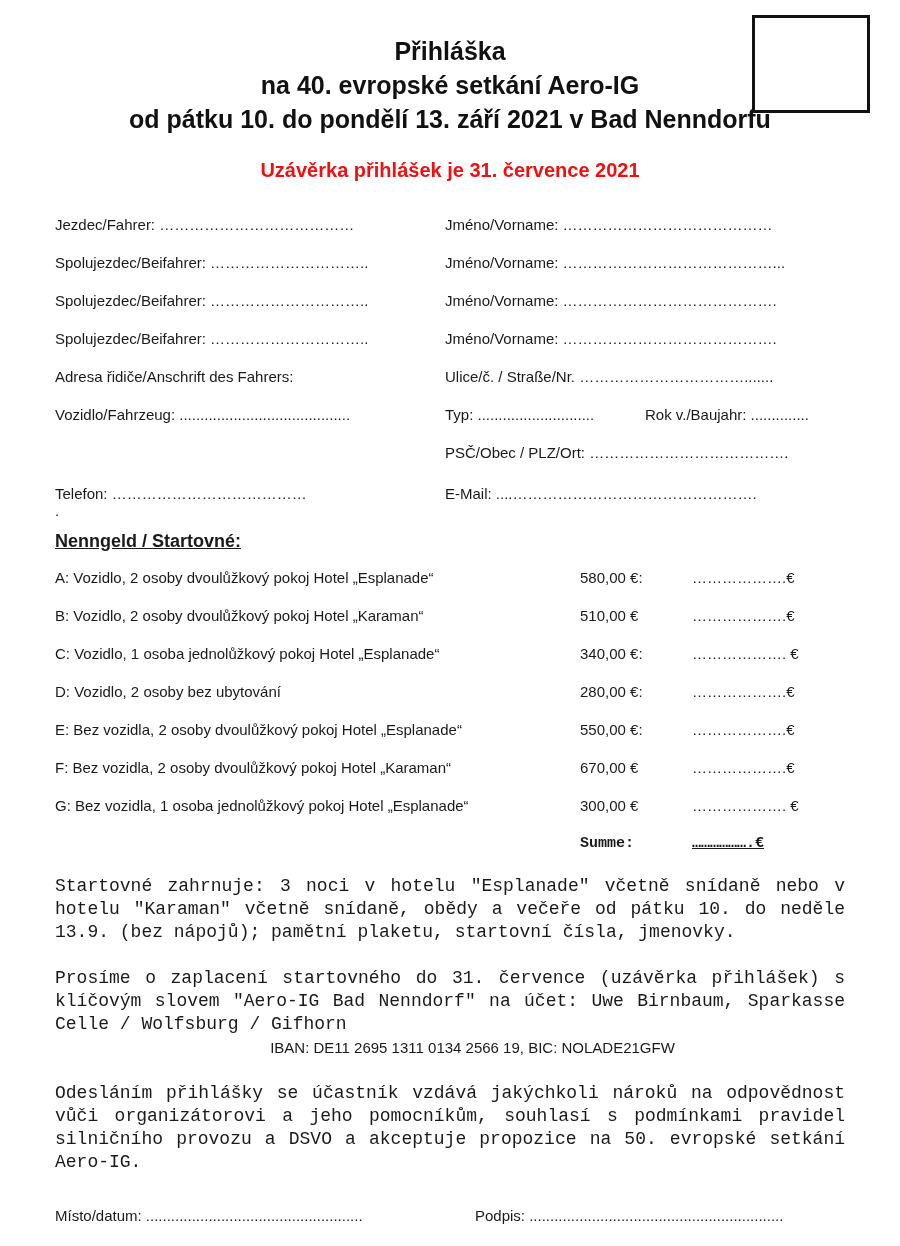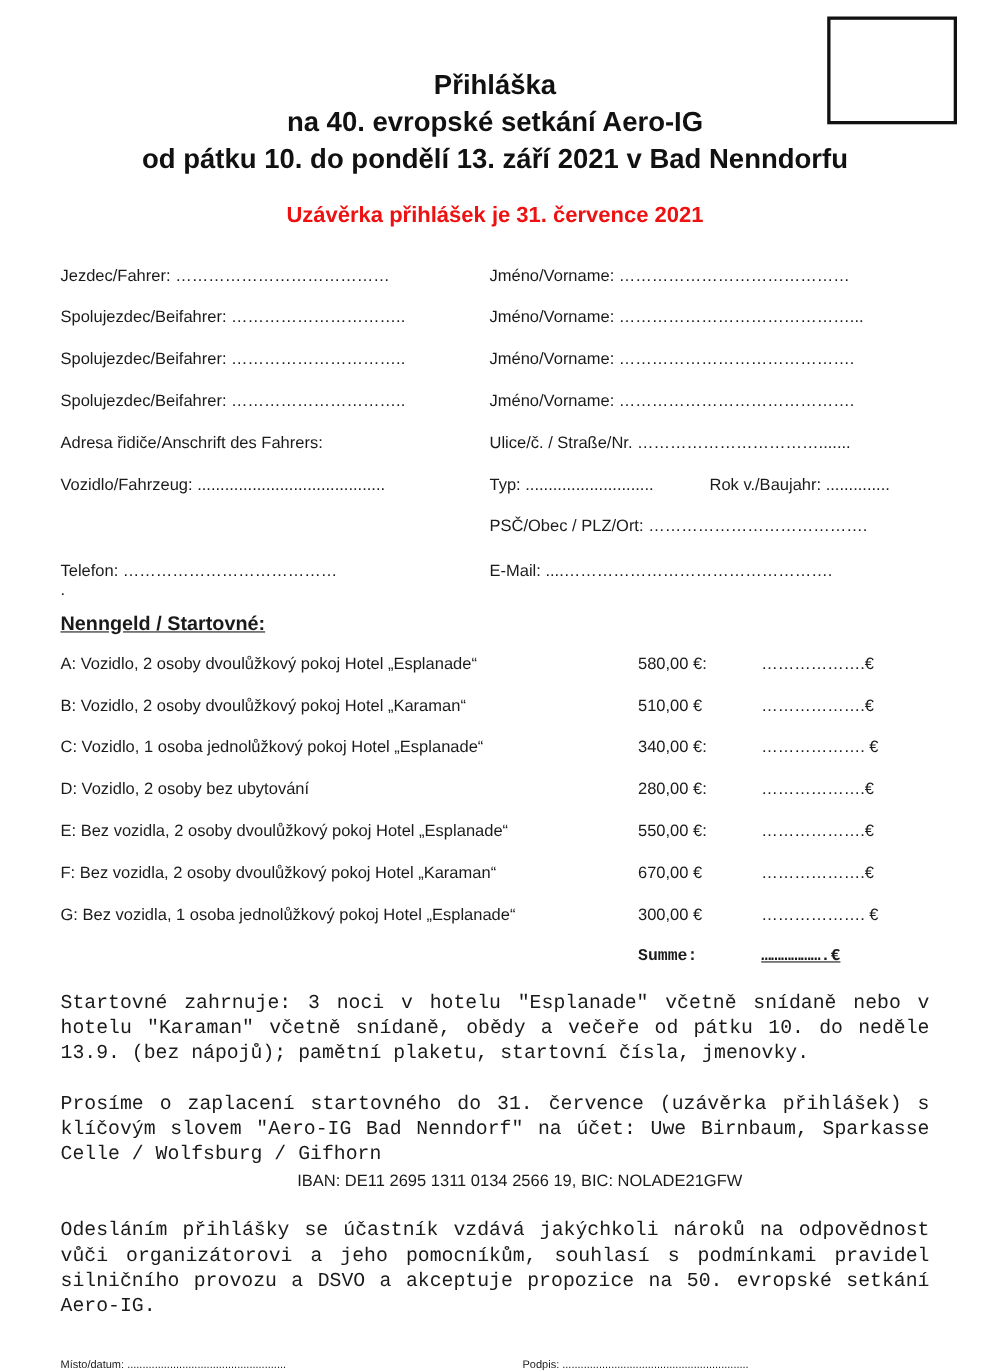--- a/index.html
+++ b/index.html
@@ -2,21 +2,21 @@
 <html style="--deadline-red: #ee1111; --link-blue: #2222ee;"><head>
 <meta charset="utf-8">
 <style>
   :root{
     --deadline-red:#ee1111;
     --link-blue:#2222ee;
   }
   html,body{margin:0;padding:0;background:#ffffff;}
   .page{
     width:900px;height:1246px;box-sizing:border-box;
-    padding:60px 55px 0 55px;position:relative;background:#ffffff;
+    padding:34px 55px 0 55px;position:relative;background:#ffffff;
     font-family:"Liberation Sans","DejaVu Sans",sans-serif;
     color:#1a1a1a;overflow:hidden;
   }
   
   .title-block{text-align:center;font-weight:bold;font-size:25px;line-height:34px;color:#111;}
   .deadline{
     text-align:center;font-weight:bold;font-size:20px;line-height:24px;
     color:var(--deadline-red,#ee1111);margin-top:22px;
   }
   
@@ -43,21 +43,21 @@
   .summe-row{margin-top:1px;font-family:Liberation Mono, monospace;}
   .summe-row .fee-price{font-weight:bold;}
   .summe-row .fee-blank{font-weight:bold;text-decoration:underline;}
   
   .para{font-size:18px;line-height:23px;text-align:justify;margin:0;font-family:Liberation Mono, monospace;}
   .para-first{margin-top:21px;}
   .para-gap{margin-top:23px;}
   .iban-line{font-size:15px;line-height:23px;text-align:center;padding-left:45px;}
   .plain-line{font-size:15px;line-height:23px;}
   
-  .sig-row{display:flex;font-size:10px;line-height:20px;margin-top:32px;}
+  .sig-row{display:flex;font-size:15px;line-height:20px;margin-top:32px;}
   .sig-left{flex:0 0 420px;}
   .sig-right{flex:1;}
   
   .footer{margin-top:30px;font-size:16px;line-height:23px;}
   .pre{white-space:pre-wrap;}
   .email-link{color:var(--link-blue,#2222ee);text-decoration:underline;cursor:pointer;}
 </style>
 </head>
 <body>
 

